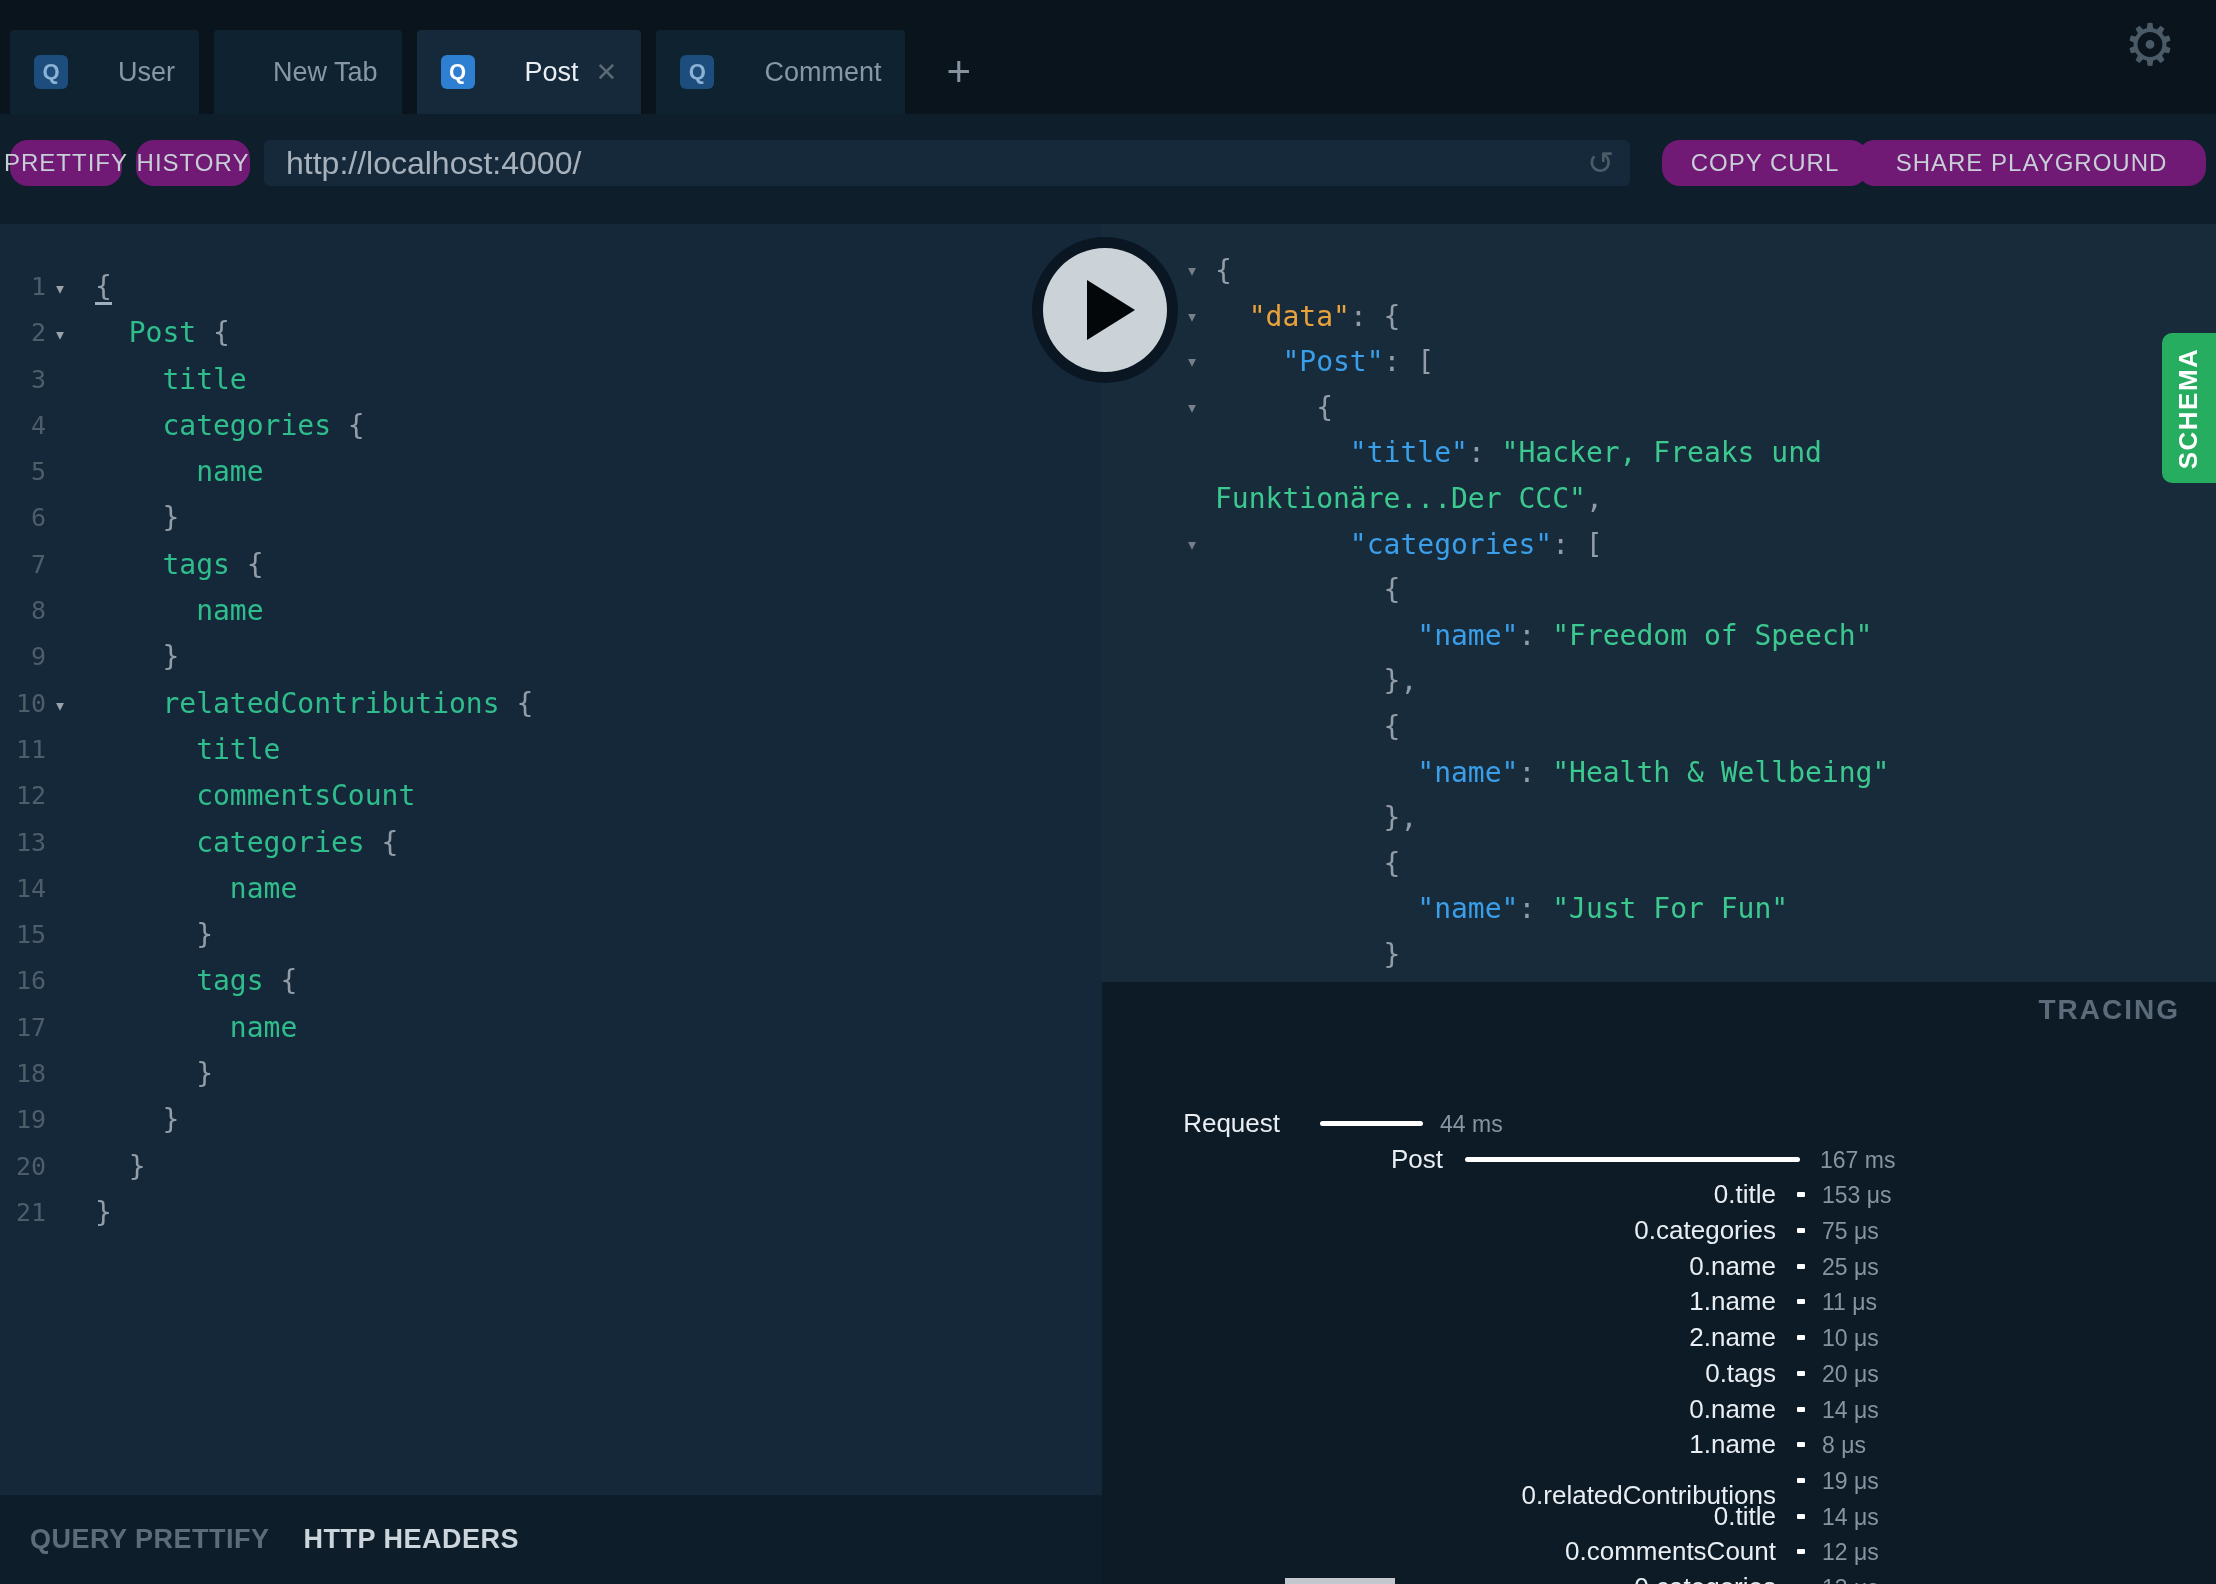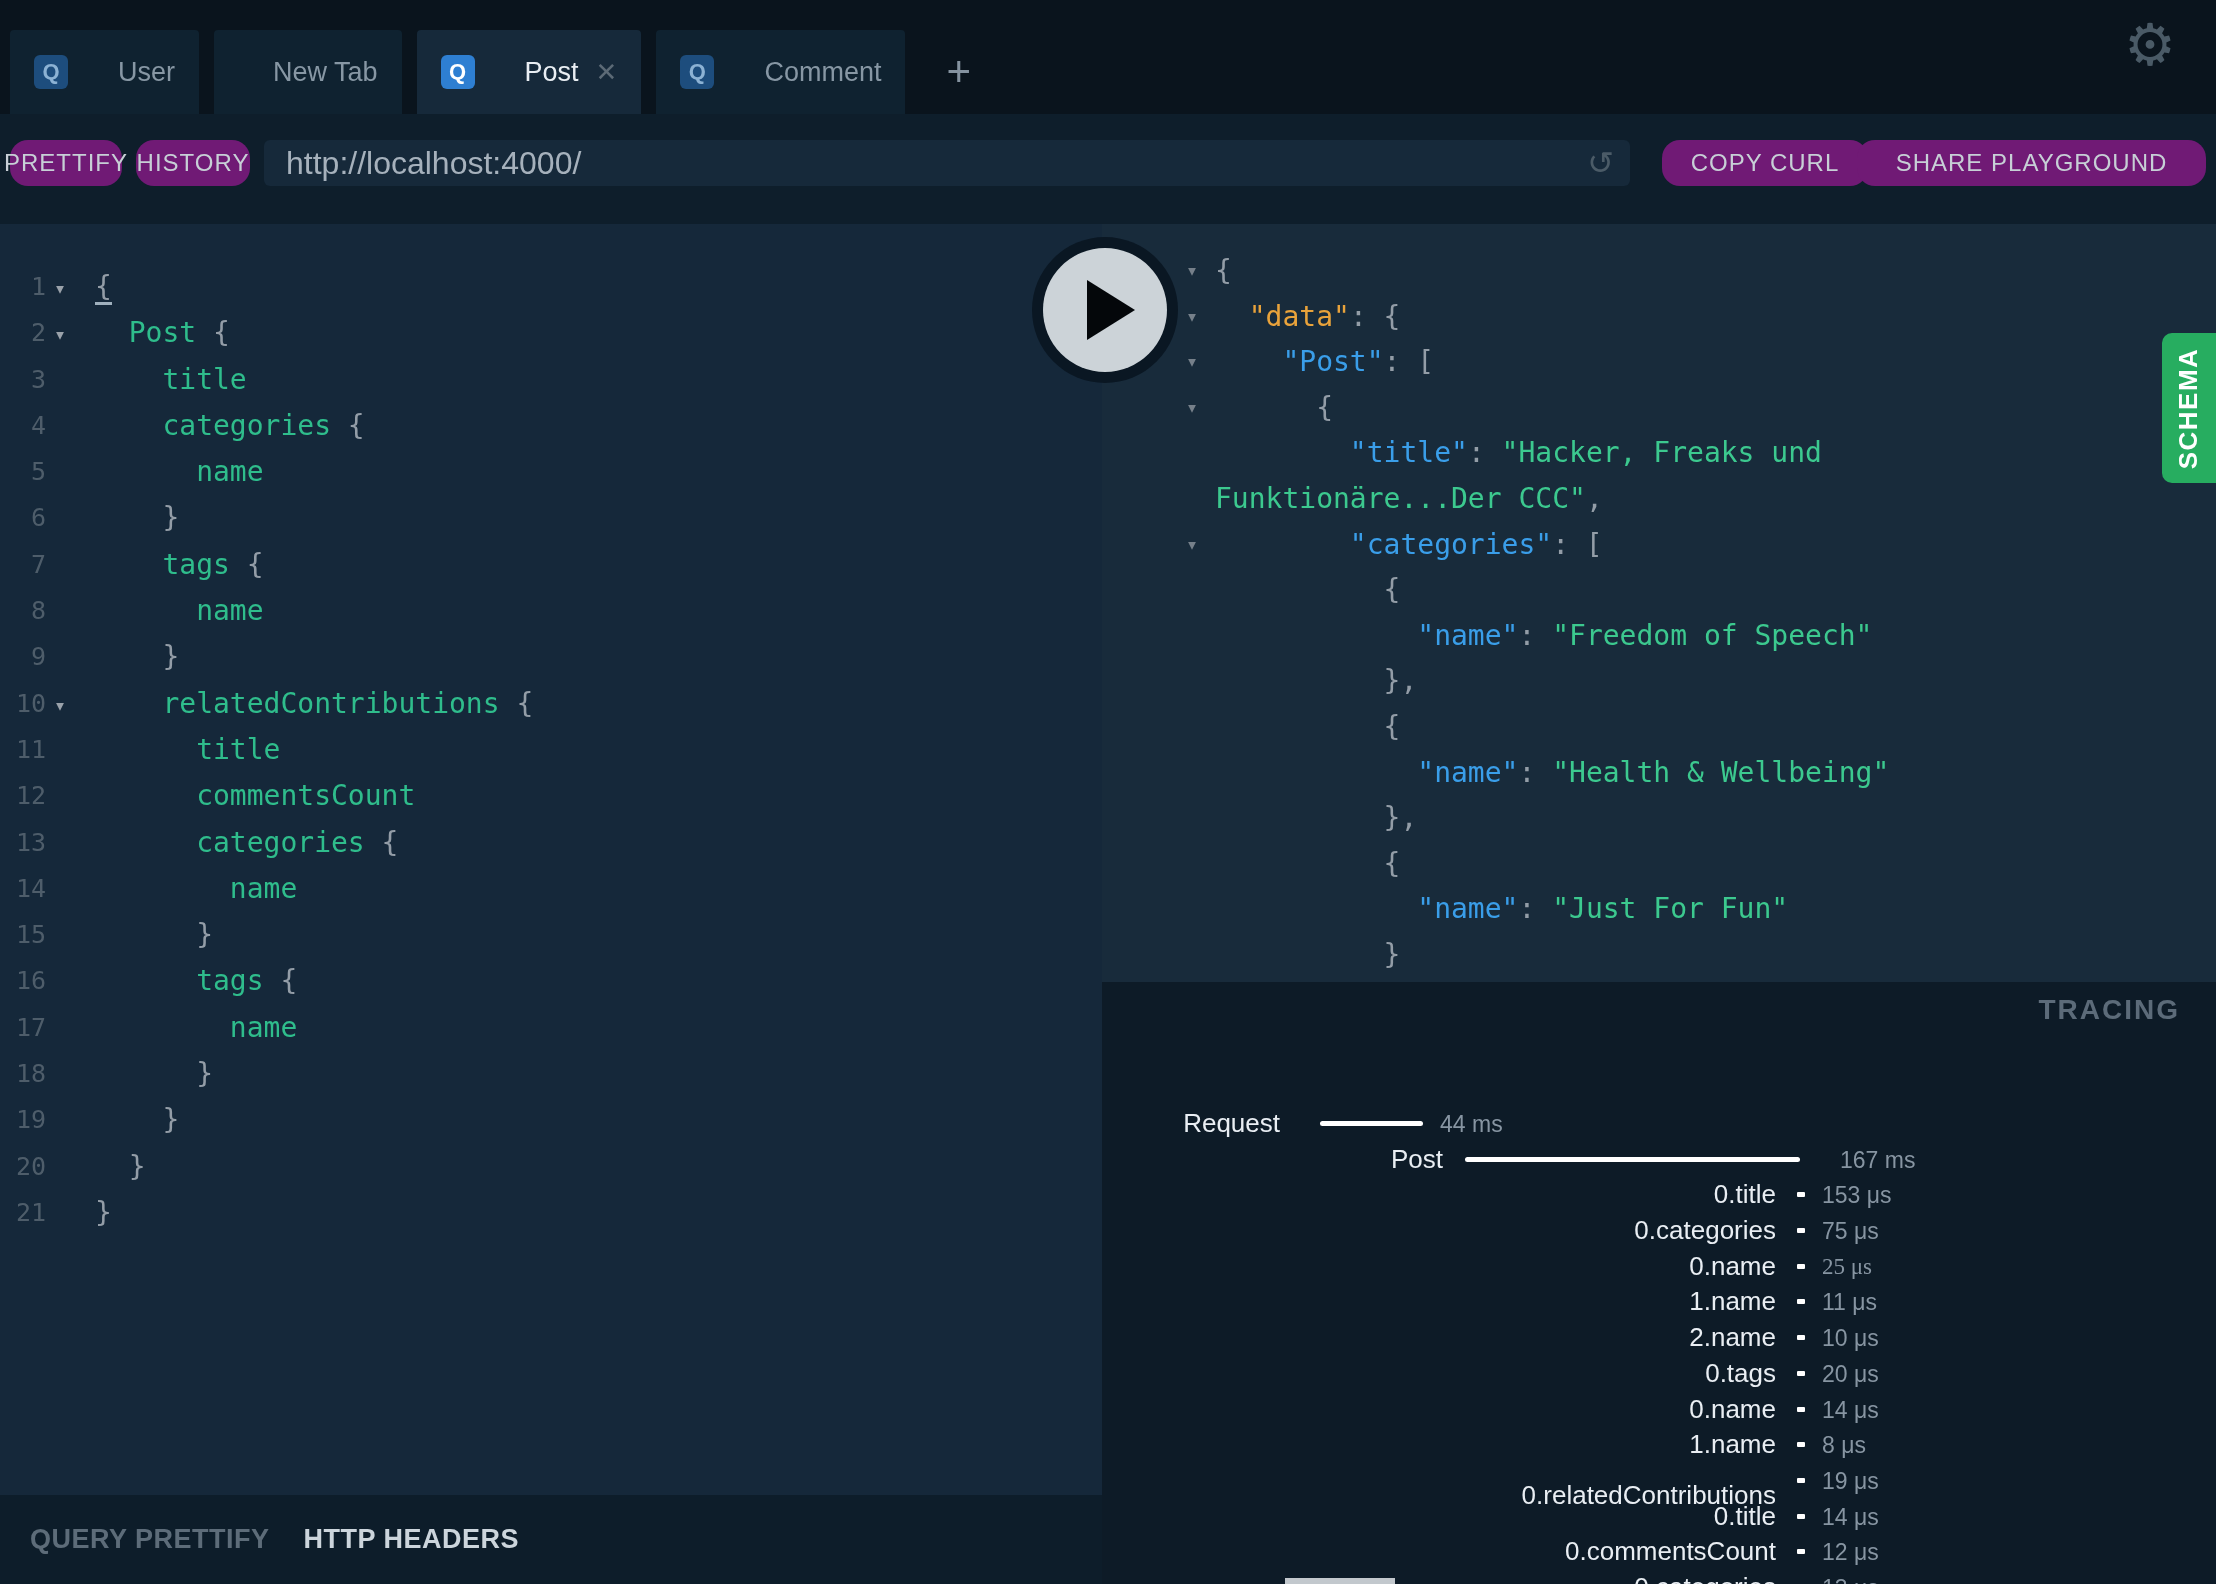--- a/index.html
+++ b/index.html
@@ -307,36 +307,36 @@
     <div class="tr-title">TRACING</div>
     <div class="tr-rows" id="trrows">
         <div class="tr-row">
           <span class="tr-label" style="width: 178px;">Request</span>
           <div class="tr-bar" style="left: 218px; width: 103px;"></div>
           <span class="tr-time" style="left: 338px;">44 ms</span>
         </div>
         <div class="tr-row">
           <span class="tr-label" style="width: 341px;">Post</span>
           <div class="tr-bar" style="left: 363px; width: 335px;"></div>
-          <span class="tr-time" style="left: 738px;">167 ms</span>
+          <span class="tr-time" style="left: 718px;">167 ms</span>
         </div>
         <div class="tr-row">
           <span class="tr-label" style="width: 674px;">0.title</span>
           <div class="tr-dash" style="left: 695px;"></div>
           <span class="tr-time" style="left: 720px;">153 μs</span>
         </div>
         <div class="tr-row">
           <span class="tr-label" style="width: 674px;">0.categories</span>
           <div class="tr-dash" style="left: 695px;"></div>
           <span class="tr-time" style="left: 720px;">75 μs</span>
         </div>
         <div class="tr-row">
           <span class="tr-label" style="width: 674px;">0.name</span>
           <div class="tr-dash" style="left: 695px;"></div>
-          <span class="tr-time" style="left: 720px; font-family: Liberation Serif, serif;">25 μs</span>
+          <span class="tr-time" style="left: 720px;">25 μs</span>
         </div>
         <div class="tr-row">
           <span class="tr-label" style="width: 674px;">1.name</span>
           <div class="tr-dash" style="left: 695px;"></div>
           <span class="tr-time" style="left: 720px;">11 μs</span>
         </div>
         <div class="tr-row">
           <span class="tr-label" style="width: 674px;">2.name</span>
           <div class="tr-dash" style="left: 695px;"></div>
           <span class="tr-time" style="left: 720px;">10 μs</span>

